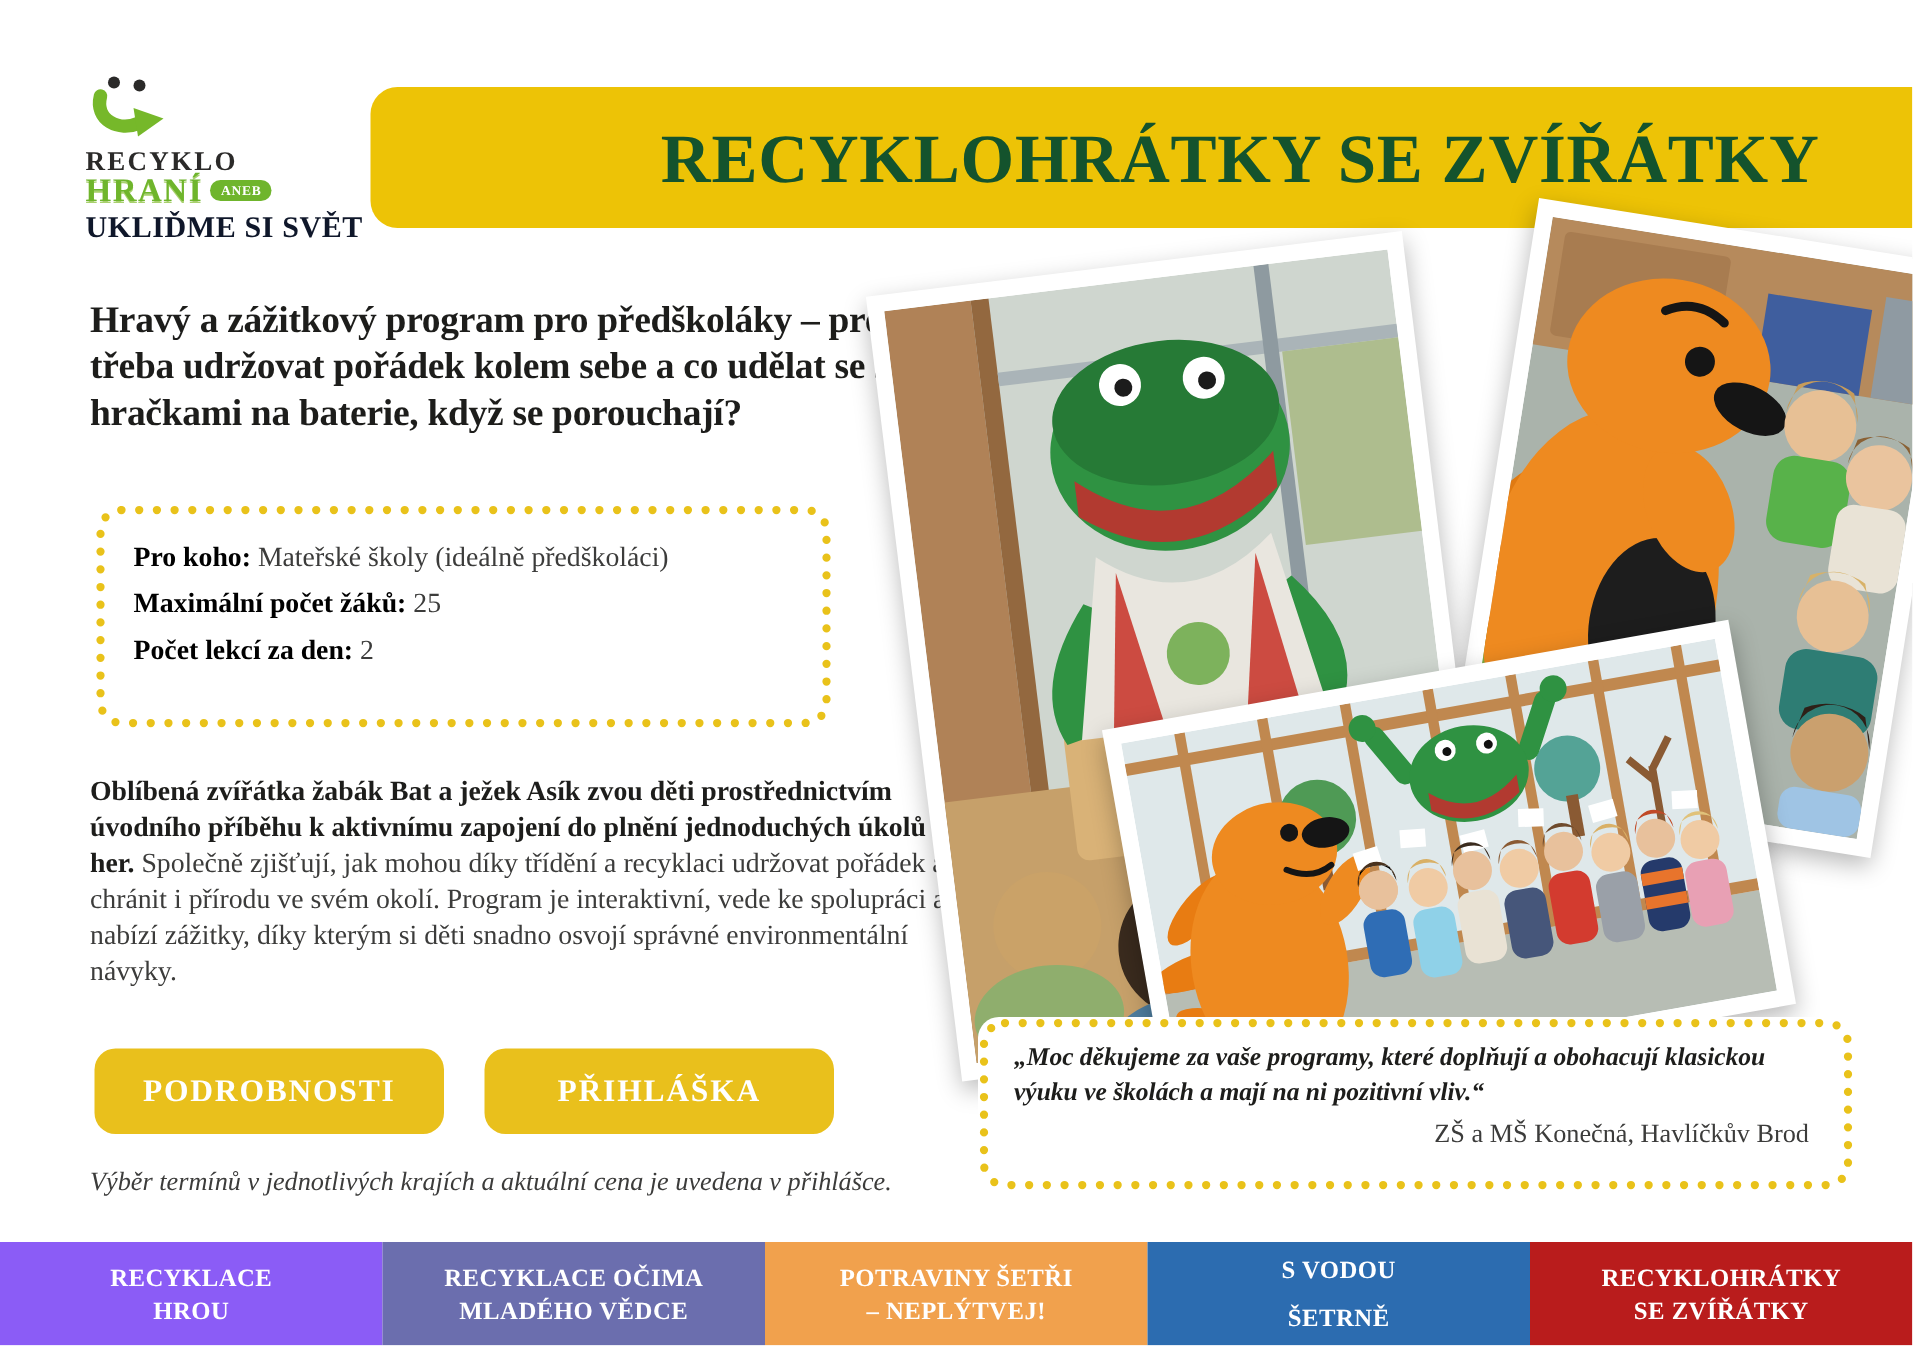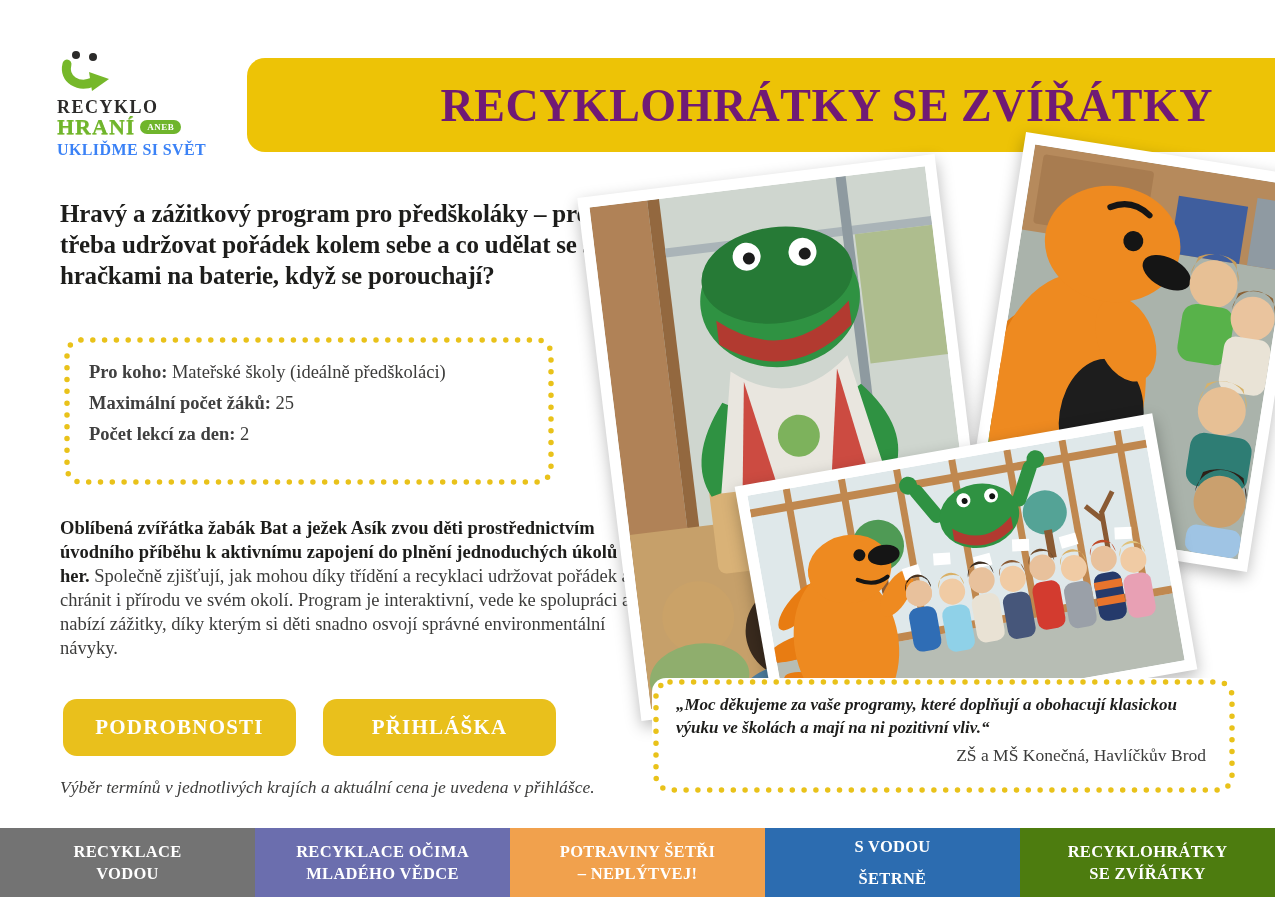--- a/index.html
+++ b/index.html
@@ -8,36 +8,36 @@
 
   
   .logo{position:absolute;left:57px;top:48px;z-index:2;}
   .logo .smile{display:block;margin-left:2px;}
   .logo-recyklo{font-size:18px;font-weight:700;color:#2B2A29;letter-spacing:1.5px;margin-top:3px;}
   .logo-hrani-row{display:flex;align-items:flex-end;margin-top:-4px;}
   .logo-hrani{font-size:22px;font-weight:700;color:#6FB52C;letter-spacing:1px;
               text-shadow:0 1px 0 #a8d06e;}
   .logo-aneb{background:#6FB52C;color:#fff;font-size:9px;font-weight:700;
              padding:2px 7px;border-radius:9px;margin-left:5px;margin-bottom:6px;letter-spacing:.5px;}
-  .logo-uklidme{font-size:16px;font-weight:700;color:#3b82f6;letter-spacing:.4px;margin-top:1px;}
+  .logo-uklidme{font-size:20px;font-weight:700;color:#0f172a;letter-spacing:.4px;margin-top:1px;}
 
   
   .banner{position:absolute;left:247px;top:58px;width:1028px;height:94px;background:#EDC306;
           border-radius:18px 0 0 18px;display:flex;align-items:center;justify-content:flex-end;
           padding-right:62px;box-sizing:border-box;z-index:1;}
-  .banner h1{margin:0;color:#701a75;font-size:46px;font-weight:700;letter-spacing:.5px;white-space:nowrap;}
+  .banner h1{margin:0;color:#14532d;font-size:46px;font-weight:700;letter-spacing:.5px;white-space:nowrap;}
 
   
   .heading{position:absolute;left:60px;top:198px;width:612px;margin:0;
            font-size:25px;font-weight:700;color:#1D1D1B;line-height:31px;letter-spacing:-.2px;}
 
   .details-box{position:absolute;left:63px;top:336px;width:492px;height:150px;}
   .details-inner{position:relative;padding:21px 14px 0 26px;}
   .detail-row{font-size:18.5px;color:#3C3C3B;line-height:31px;white-space:nowrap;}
-  .detail-row b{color:#404040;}
+  .detail-row b{color:#000000;}
 
   .dots-svg{position:absolute;left:0;top:0;pointer-events:none;}
 
   .description{position:absolute;left:60px;top:516px;width:584px;margin:0;
                font-size:18.5px;line-height:24px;color:#3C3C3B;}
   .description b{color:#1D1D1B;}
 
   .btn{position:absolute;top:699px;width:233px;height:57px;background:#E9C01C;border-radius:14px;
        color:#fff;font-weight:700;font-size:21px;letter-spacing:1.2px;
        display:flex;align-items:center;justify-content:center;cursor:pointer;user-select:none;}
@@ -281,35 +281,35 @@
 
   <div class="testimonial">
     <svg class="dots-svg" width="584" height="116" aria-hidden="true">
       <rect x="4" y="4" width="576" height="108" rx="14" fill="none" stroke="#E9C21A" stroke-width="5.5" stroke-linecap="round" stroke-dasharray="0 11.8"></rect>
     </svg>
     <p class="quote">„Moc děkujeme za vaše programy, které doplňují a obohacují klasickou výuku ve školách a mají na ni pozitivní vliv.“</p>
     <p class="attribution">ZŠ a MŠ Konečná, Havlíčkův Brod</p>
   </div>
 
   <nav class="nav">
-    <div class="tab" style="background: #737373;">
+    <div class="tab" style="background: #8b5cf6;">
       <span>RECYKLACE</span>
-      <span>VODOU</span>
+      <span>HROU</span>
     </div>
     <div class="tab" style="background: rgb(107, 110, 174);">
       <span>RECYKLACE OČIMA</span>
       <span>MLADÉHO VĚDCE</span>
     </div>
     <div class="tab" style="background: rgb(241, 161, 77);">
       <span>POTRAVINY ŠETŘI</span>
       <span>– NEPLÝTVEJ!</span>
     </div>
     <div class="tab" style="background: rgb(44, 108, 176); gap: 10px;">
       <span>S VODOU</span>
       <span>ŠETRNĚ</span>
     </div>
-    <div class="tab" style="background: #4d7c0f;">
+    <div class="tab" style="background: #b91c1c;">
       <span>RECYKLOHRÁTKY</span>
       <span>SE ZVÍŘÁTKY</span>
     </div>
   </nav>
 
 </div>
 
 </body></html>

